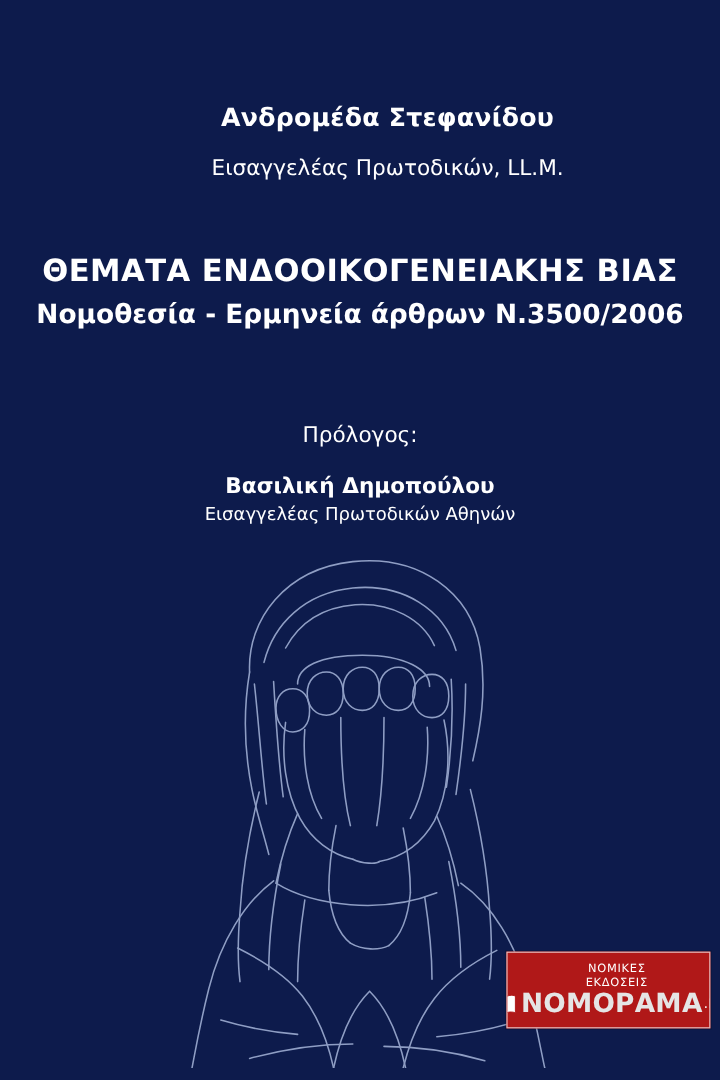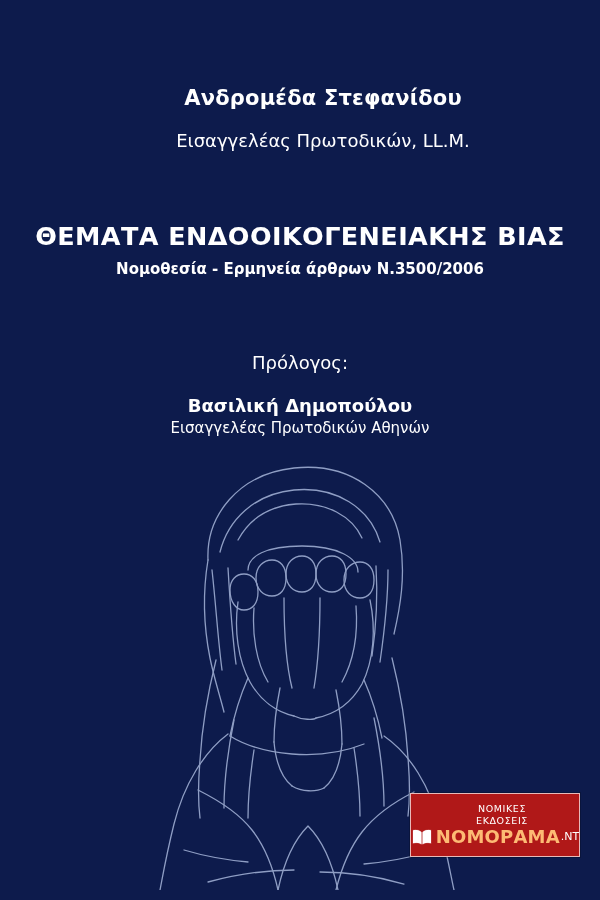--- a/index.html
+++ b/index.html
@@ -41,34 +41,34 @@
   .author-role {
     margin-top: 19px;
     font-size: 18px;
     font-weight: normal;
     line-height: 1.2;
   }
 
   
   .title-block {
     position: absolute;
-    top: 222px;
+    top: 212px;
     left: 0;
     width: 100%;
     text-align: center;
   }
   .main-title {
     font-size: 25.5px;
     font-weight: bold;
     letter-spacing: 0.4px;
     line-height: 1.15;
   }
   .subtitle-1 {
     margin-top: 9px;
-    font-size: 15px;
+    font-size: 22px;
     font-weight: bold;
     line-height: 1.2;
   }
   .subtitle-2 {
     margin-top: 4px;
     font-size: 21.5px;
     font-weight: bold;
     line-height: 1.2;
   }
 
@@ -108,21 +108,21 @@
   }
   .illustration svg {
     display: block;
     width: 100%;
     height: 100%;
   }
 
   
   .publisher-logo {
     position: absolute;
-    right: 20px;
+    right: 8px;
     bottom: 43px;
     width: 168px;
     height: 62px;
     background: #b01818;
     border: 1px solid #e8b9b9;
     box-shadow: 0 0 0 1px rgba(0,0,0,0.2);
     display: flex;
     flex-direction: column;
     align-items: center;
     justify-content: center;
@@ -142,24 +142,24 @@
     justify-content: center;
     margin-top: 1px;
   }
   .publisher-mark {
     width: 22px;
     height: 20px;
     margin-right: 3px;
     flex: none;
   }
   .publisher-name {
-    font-size: 18px;
+    font-size: 22px;
     font-weight: bold;
     letter-spacing: 0.2px;
-    color: #fdba74;
+    color: #e5e5e5;
     line-height: 1;
   }
   .publisher-tld {
     font-size: 11px;
     font-weight: normal;
     color: #ffffff;
     line-height: 1;
     margin-left: 1px;
   }
 </style>

